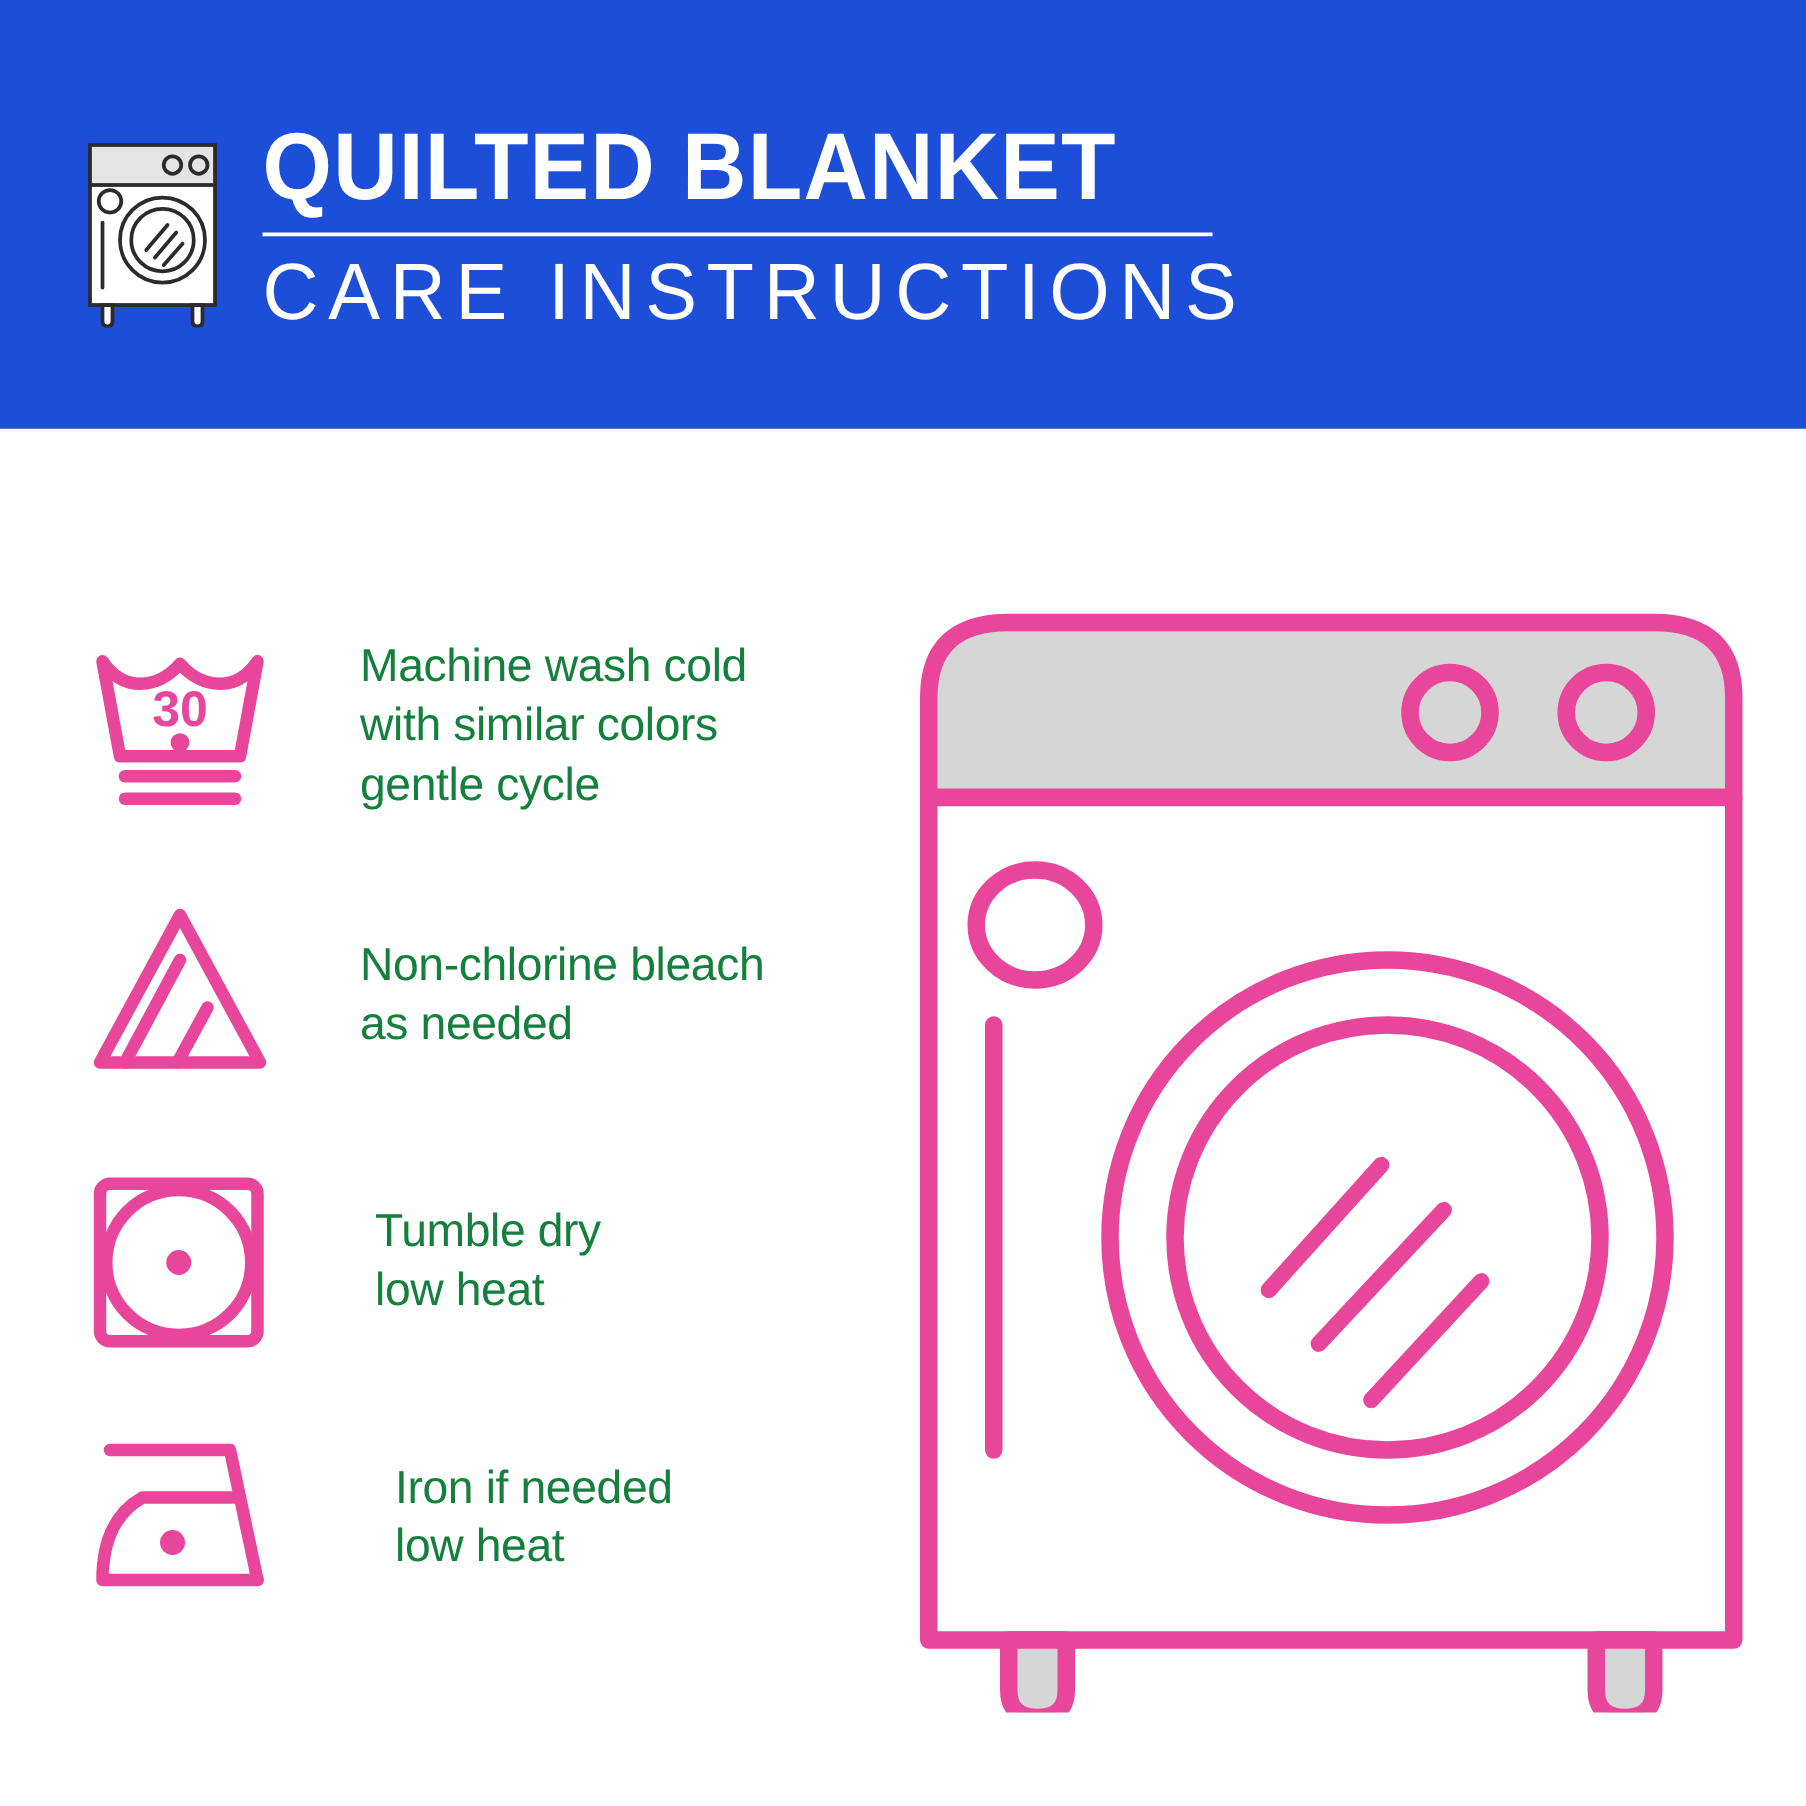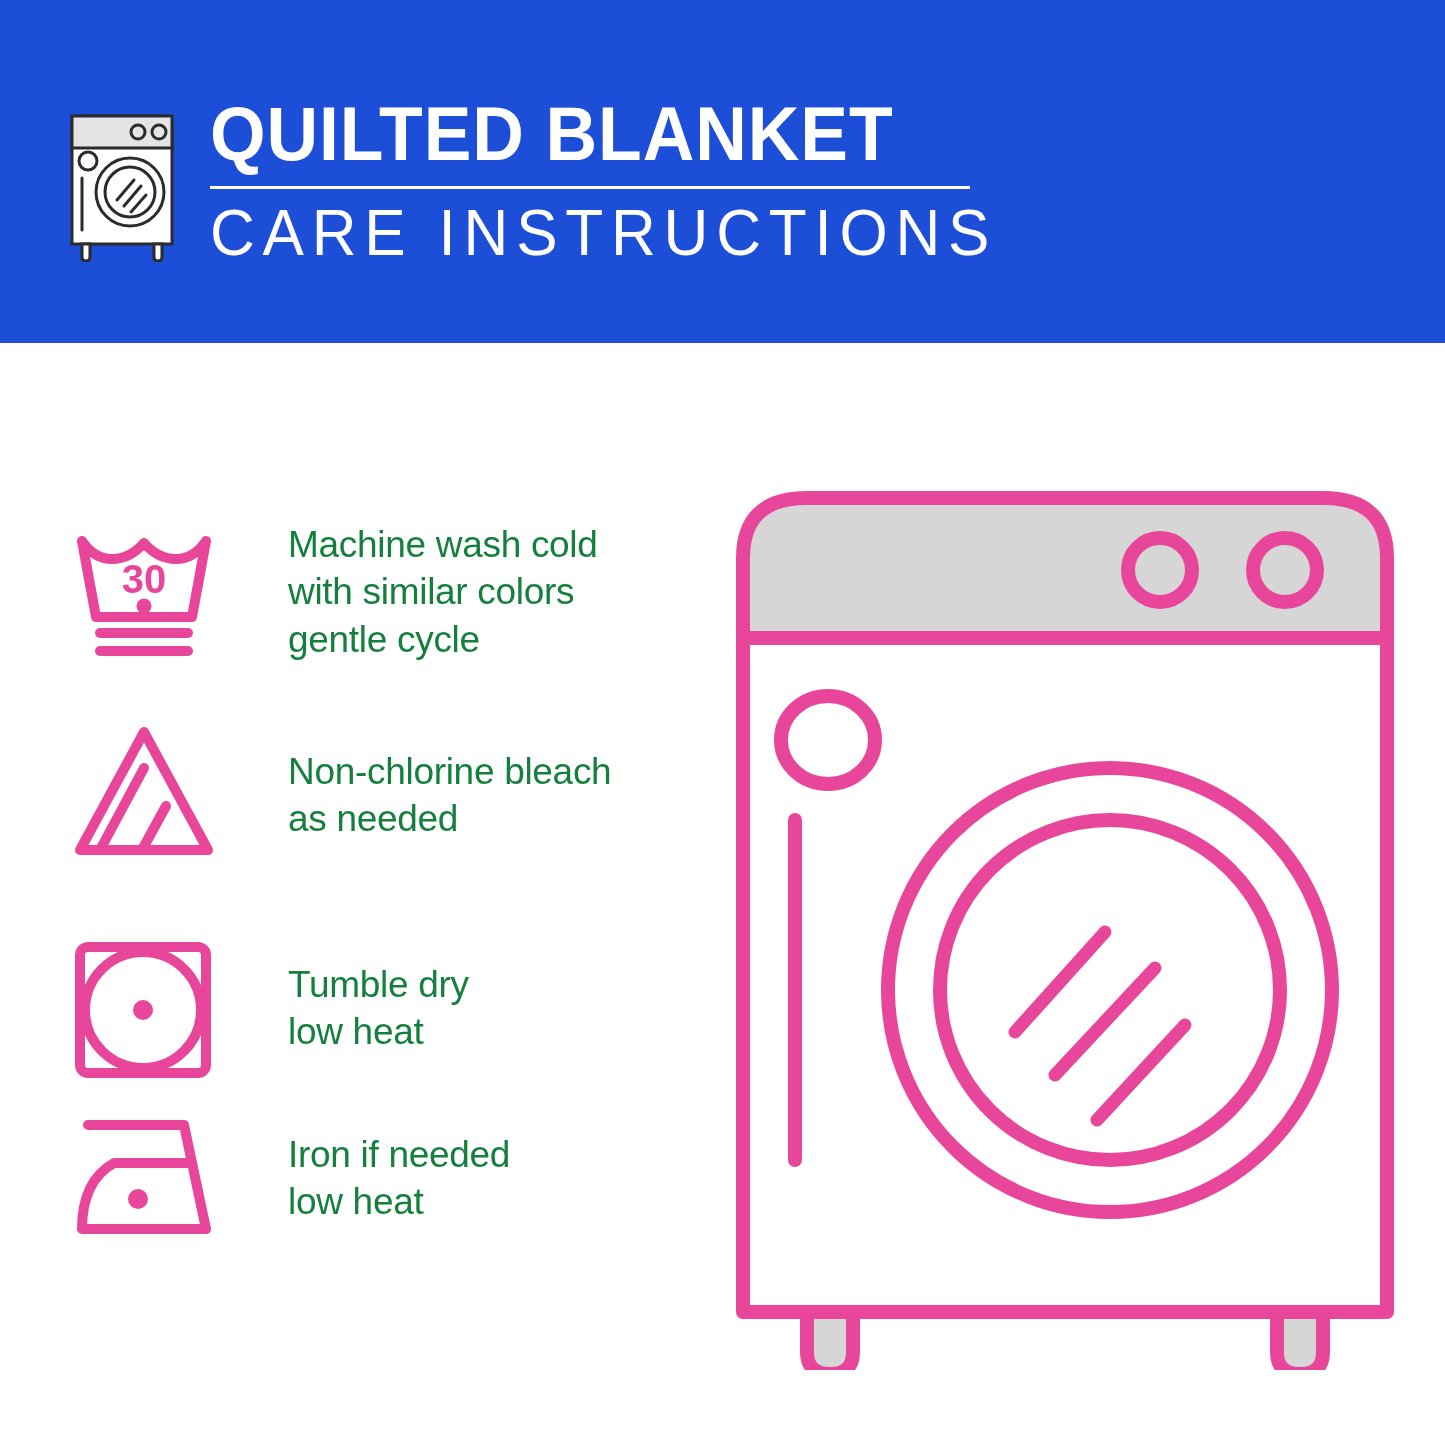--- a/index.html
+++ b/index.html
@@ -83,24 +83,24 @@
     width: 700px;
     height: 1102px;
   }
   .care-row {
     position: absolute;
     left: 66px;
     display: flex;
     align-items: flex-start;
     width: 620px;
   }
-  .care-row-0 { top: 170px; }
+  .care-row-0 { top: 158px; }
   .care-row-1 { top: 375px; }
-  .care-row-2 { top: 592px; }
-  .care-row-3 { top: 760px; }
+  .care-row-2 { top: 592px; gap: 12px; }
+  .care-row-3 { top: 795px; gap: 28px; }
 
   .care-symbol {
     flex: 0 0 auto;
     width: 160px;
     height: 150px;
   }
   .care-text {
     margin-left: 62px;
     color: #15803d;
     font-size: 37px;

